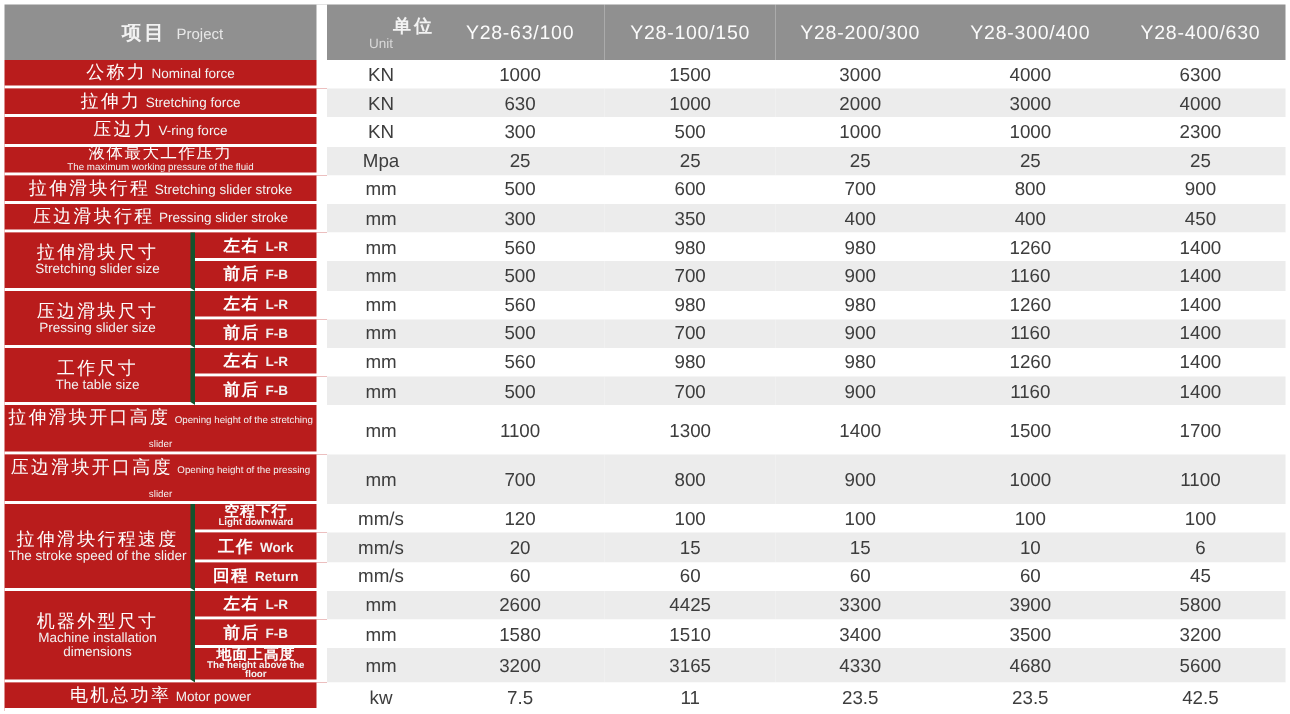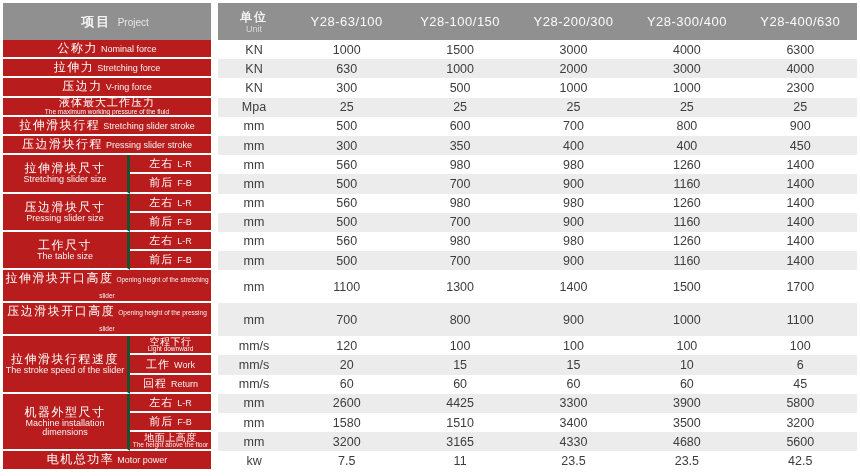--- a/index.html
+++ b/index.html
@@ -12,31 +12,31 @@
   col.c-group { width:127px; }
   col.c-sub   { width:88px; }
   col.c-unit  { width:72px; }
 
   thead tr { height:37px; }
   thead th { background:#909090; color:#f2f2f2; font-weight:normal;
     text-align:center; vertical-align:middle; padding:0; }
   th.project { border-right:7px solid #fff;padding-left:16px; }
   th.project .zh { font-size:13px; font-weight:bold; letter-spacing:2px; }
   th.project .en { font-size:10px; color:#e8e8e8; margin-left:2px; }
-  th.unit .zh { display:block; font-size:12px; font-weight:bold; letter-spacing:2px; line-height:14px; }
+  th.unit .zh { display:block; font-size:12px; font-weight:bold; letter-spacing:2px; line-height:14px;text-align:right; }
   th.unit .en2 { display:block; font-size:9px; color:#d9d9d9; line-height:10px; }
   th.model { font-size:13px; color:#fbfbfb; letter-spacing:0.5px; }
 
   tbody tr { height:19.2px; }
   tbody td { padding:0; text-align:center; vertical-align:middle;
     font-size:12.5px; color:#3d3d3d; }
   td.lbl { background:#b91c1c; color:#fdfdfd; border-bottom:2px solid #fff; }
   td.lbl-full { border-right:7px solid #fff; }
   td.group { border-right:3px solid #14532d; }
-  td.sub { border-right:7px solid #fff; }
+  td.sub { border-right:7px solid #fff;font-weight:bold; }
 
   td.lbl .zh { font-size:12px; letter-spacing:1.5px; }
   td.lbl .en { font-size:9px; color:#f2f2f2; margin-left:3px; }
   td.lbl .en.tiny { font-size:6.5px; letter-spacing:0; }
 
   td.lbl-full.stack .zh { display:block; font-size:11px; line-height:10px; letter-spacing:1px;font-family:Liberation Mono, monospace; }
   td.lbl-full.stack .en { display:block; font-size:6.5px; line-height:7px; margin:0; }
 
   td.group .zh { display:block; font-size:12px; line-height:13px; letter-spacing:1.5px; }
   td.group .en { display:block; font-size:9px; line-height:9px; margin:0; }

